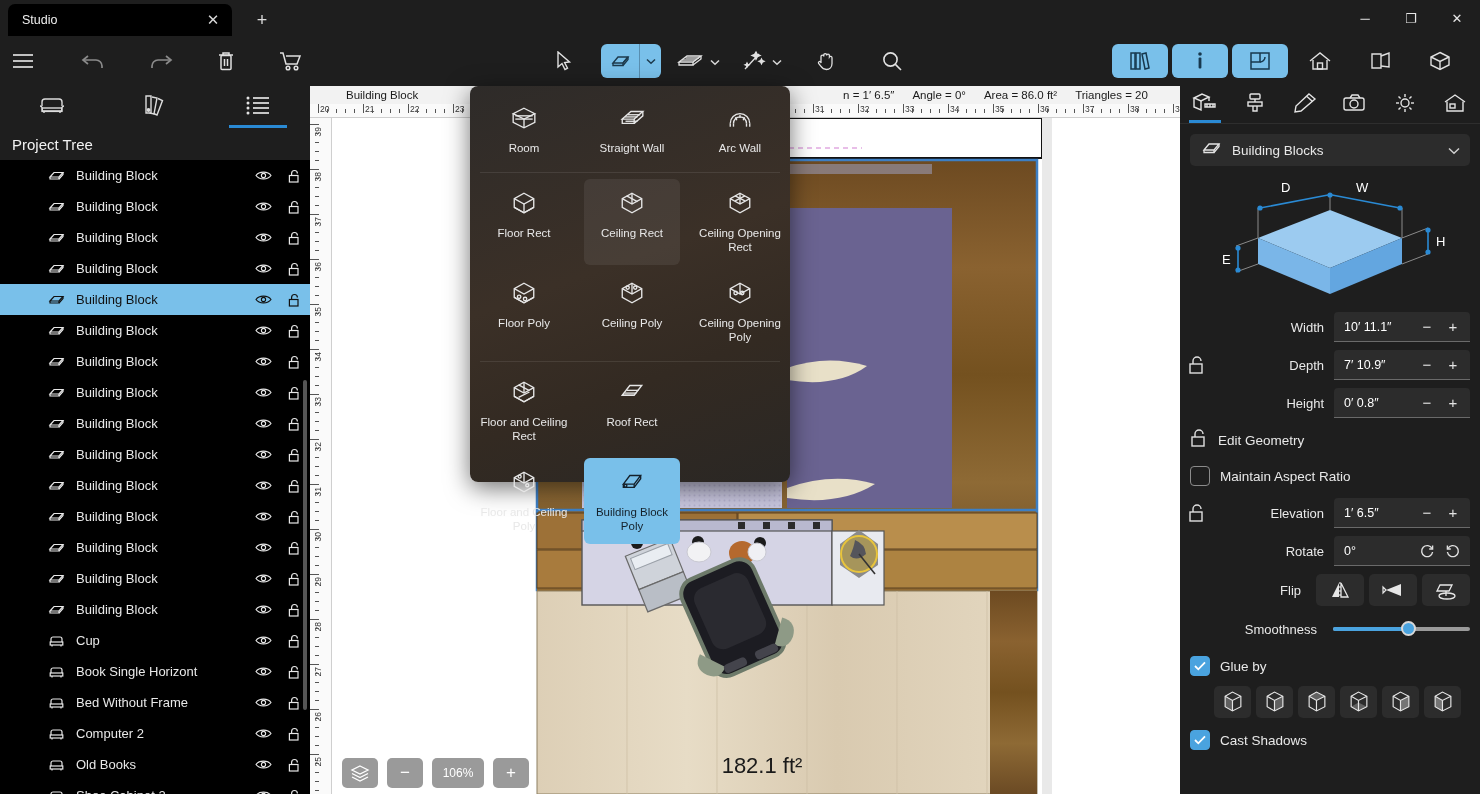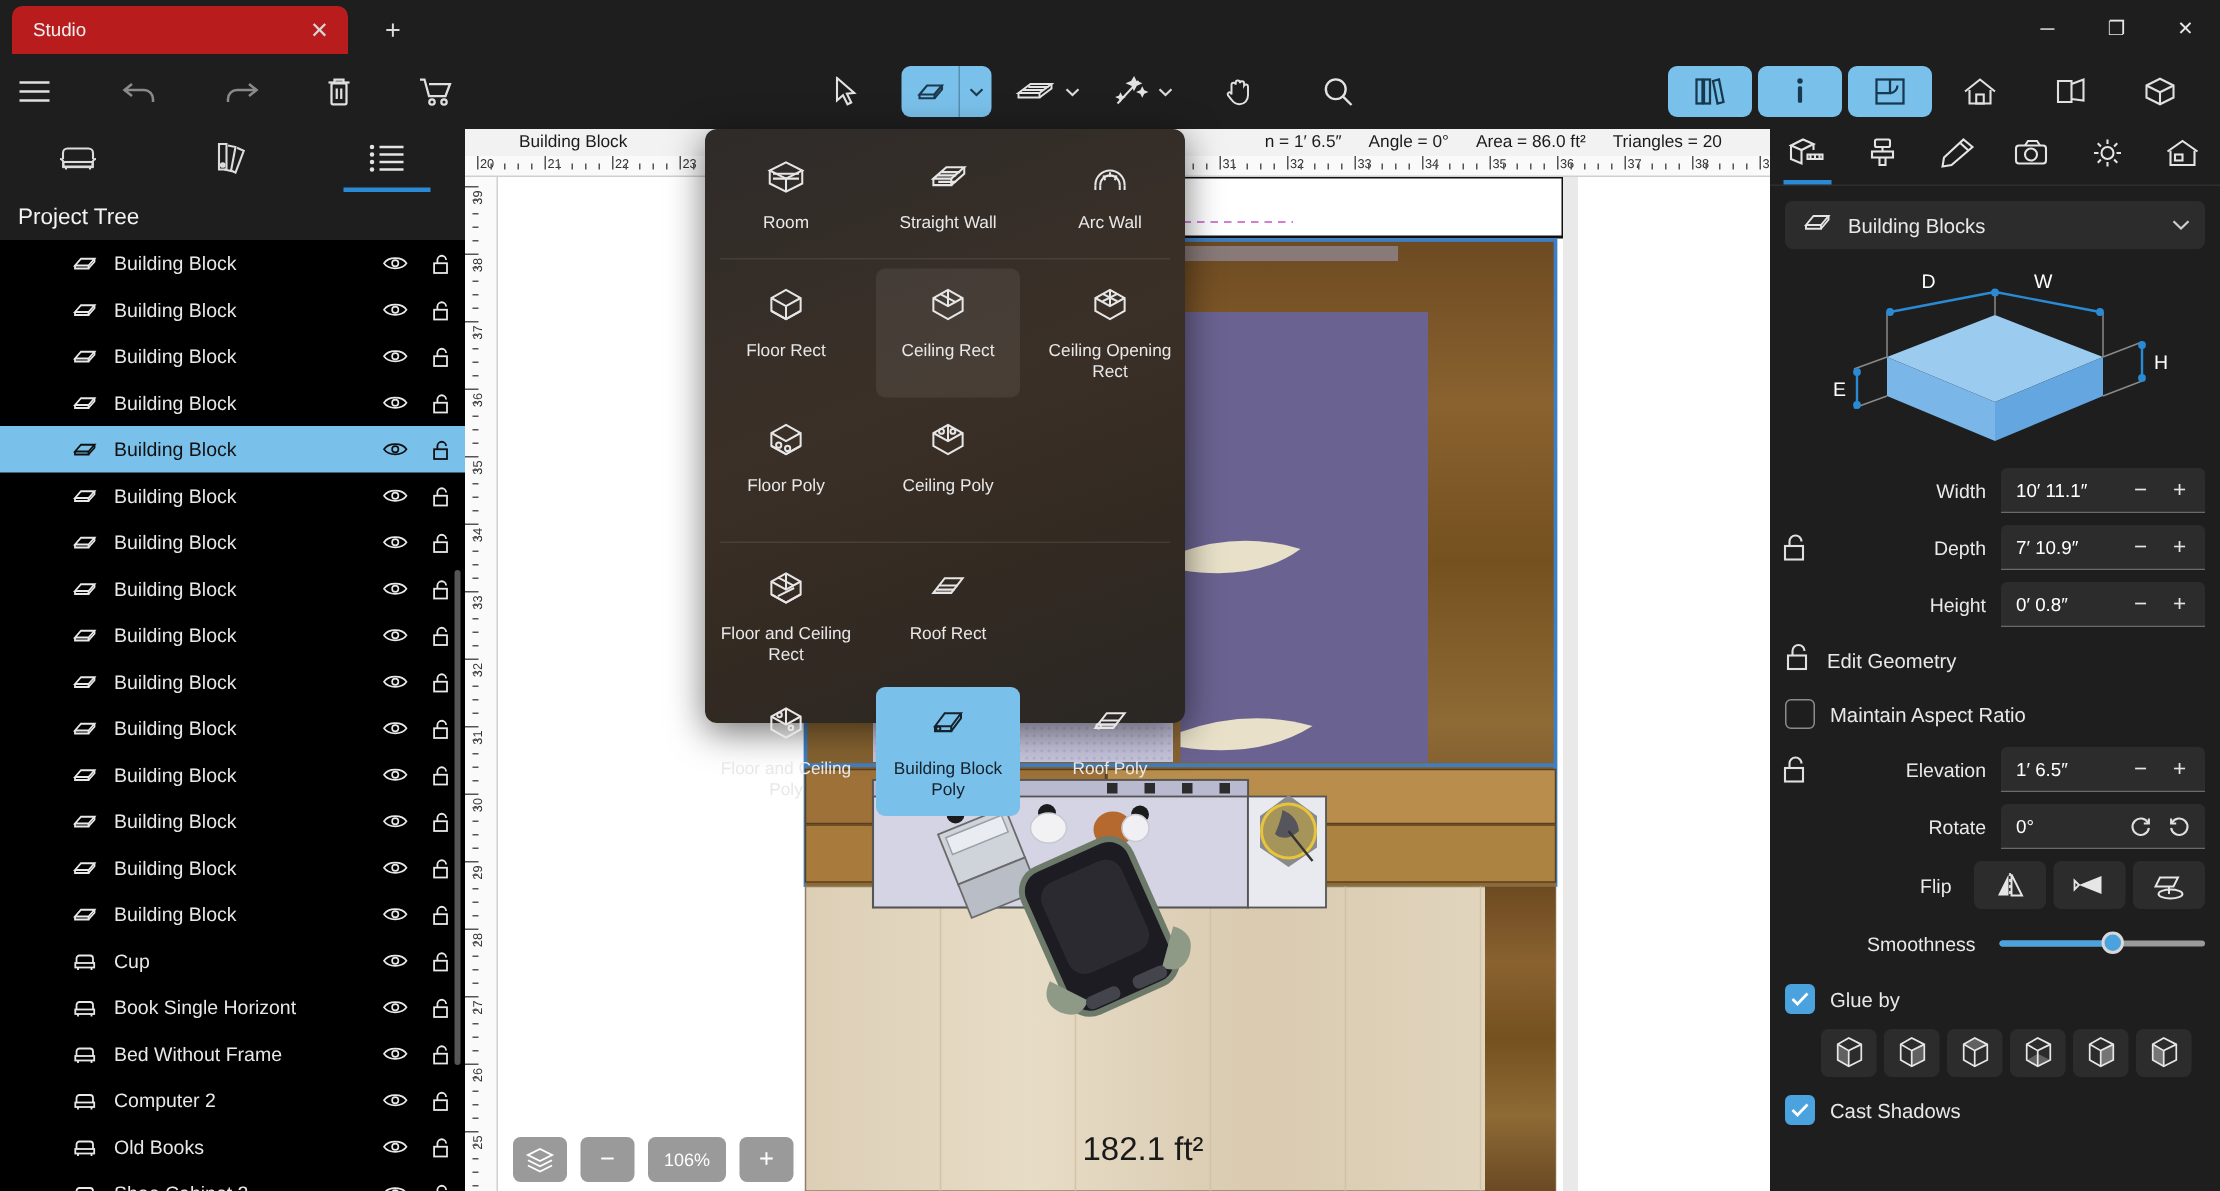--- a/index.html
+++ b/index.html
@@ -2,21 +2,21 @@
 <html><head>
 <meta charset="utf-8">
 <style>
   * { box-sizing: border-box; margin:0; padding:0; }
   html,body{ width:1480px; height:794px; overflow:hidden; background:#1e1e1e;
     font-family:"Liberation Sans", sans-serif; color:#e8e8e8; }
   #app{ position:relative; width:1480px; height:794px; }
 
   
   .titlebar{ position:absolute; left:0; top:0; width:1480px; height:36px; background:#1e1e1e; }
-  .tab{ position:absolute; left:8px; top:4px; width:224px; height:32px; background:#b91c1c;
+  .tab{ position:absolute; left:8px; top:4px; width:224px; height:32px; background:#000000;
         border-radius:7px 7px 0 0; display:flex; align-items:center;justify-content:center; }
   .tab-title{ font-size:12.5px; color:#f0f0f0; margin-left:14px; flex:1; }
   .tab-close{ width:26px; height:26px; margin-right:6px; display:flex; align-items:center;
         justify-content:center; font-size:15px; color:#d8d8d8; border-radius:4px; cursor:pointer;}
   .newtab{ position:absolute; left:248px; top:8px; width:28px; height:24px; display:flex;
         align-items:center; justify-content:center; font-size:18px; color:#dcdcdc; cursor:pointer;}
   .wbtns{ position:absolute; right:0; top:0; height:36px; display:flex; }
   .wbtn{ width:46px; height:36px; display:flex; align-items:center; justify-content:center;
         color:#e6e6e6; font-size:13px; cursor:pointer; }
 
@@ -1414,20 +1414,32 @@
               <g fill="none" stroke="#e6e6e6" stroke-width="1.25">
                 <path d="M12 2 L21 7 V15 L12 20 L3 15 V7 Z"></path>
                 <path d="M3 7 L12 12 L21 7"></path>
                 <circle cx="8" cy="6" r="1.5"></circle>
                 <circle cx="15" cy="6" r="1.5"></circle>
                 <path d="M12 2 V12"></path>
               </g>
             </svg></span>
           <span class="plabel">Ceiling Poly</span>
         </div>
+        <div class="pitem">
+          <span><svg width="26" height="24" viewBox="0 0 24 22">
+              <g fill="none" stroke="#e6e6e6" stroke-width="1.25">
+                <path d="M12 2 L21 7 V15 L12 20 L3 15 V7 Z"></path>
+                <path d="M3 7 L12 12 L21 7"></path>
+                <circle cx="8" cy="11" r="1.6"></circle>
+                <circle cx="14" cy="11" r="1.6"></circle>
+                <path d="M12 2 V12"></path>
+              </g>
+            </svg></span>
+          <span class="plabel">Ceiling Opening Poly</span>
+        </div>
       </div>
       <div class="psep"></div>
       <div class="psec">
         <div class="pitem">
           <span><svg width="26" height="24" viewBox="0 0 24 22">
               <g fill="none" stroke="#e6e6e6" stroke-width="1.25">
                 <path d="M12 2 L21 7 V15 L12 20 L3 15 V7 Z"></path>
                 <path d="M3 7 L12 12 L21 7"></path>
                 <path d="M3 15 L12 20 L21 15"></path>
                 <path d="M12 2 V12"></path>
@@ -1465,31 +1477,20 @@
         <div class="pitem sel">
           <span><svg width="26" height="24" viewBox="0 0 24 22">
               <g fill="none" stroke="#15212b" stroke-width="1.25">
                 <path d="M4 13 L10 5 L20 5 L14 13 Z"></path>
                 <path d="M4 13 V16 L14 16 V13"></path>
                 <path d="M14 16 L20 8 V5"></path>
                 <circle cx="6" cy="14.5" r="1.3"></circle>
               </g>
             </svg></span>
           <span class="plabel">Building Block Poly</span>
-        </div>
-        <div class="pitem">
-          <span><svg width="26" height="24" viewBox="0 0 24 22">
-              <g fill="none" stroke="#e6e6e6" stroke-width="1.25">
-                <path d="M3 14 L10 5 L21 5 L14 14 Z"></path>
-                <path d="M5 12 L16 12"></path>
-                <path d="M7 9.5 L18 9.5"></path>
-                <circle cx="5" cy="13" r="1.4"></circle>
-              </g>
-            </svg></span>
-          <span class="plabel">Roof Poly</span>
         </div>
       </div>
     </div>
 
   <div class="right">
     <div class="rtabs">
       <div class="rtab active">
         <span>
           <svg width="26" height="22" viewBox="0 0 26 22">
               <g fill="none" stroke="#e4e4e4" stroke-width="1.4">

